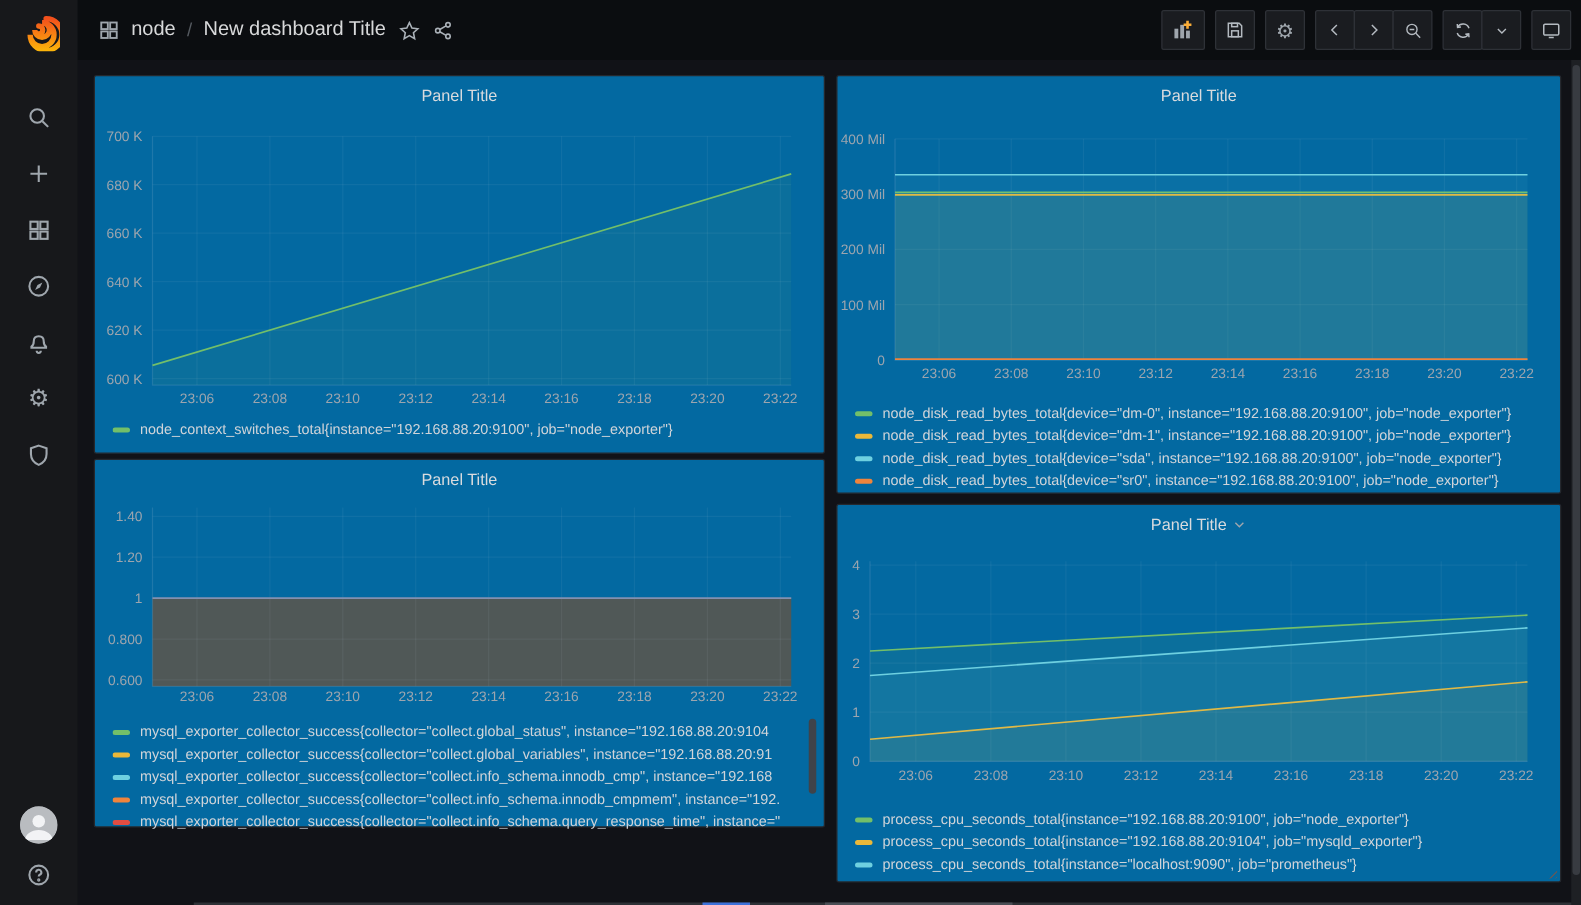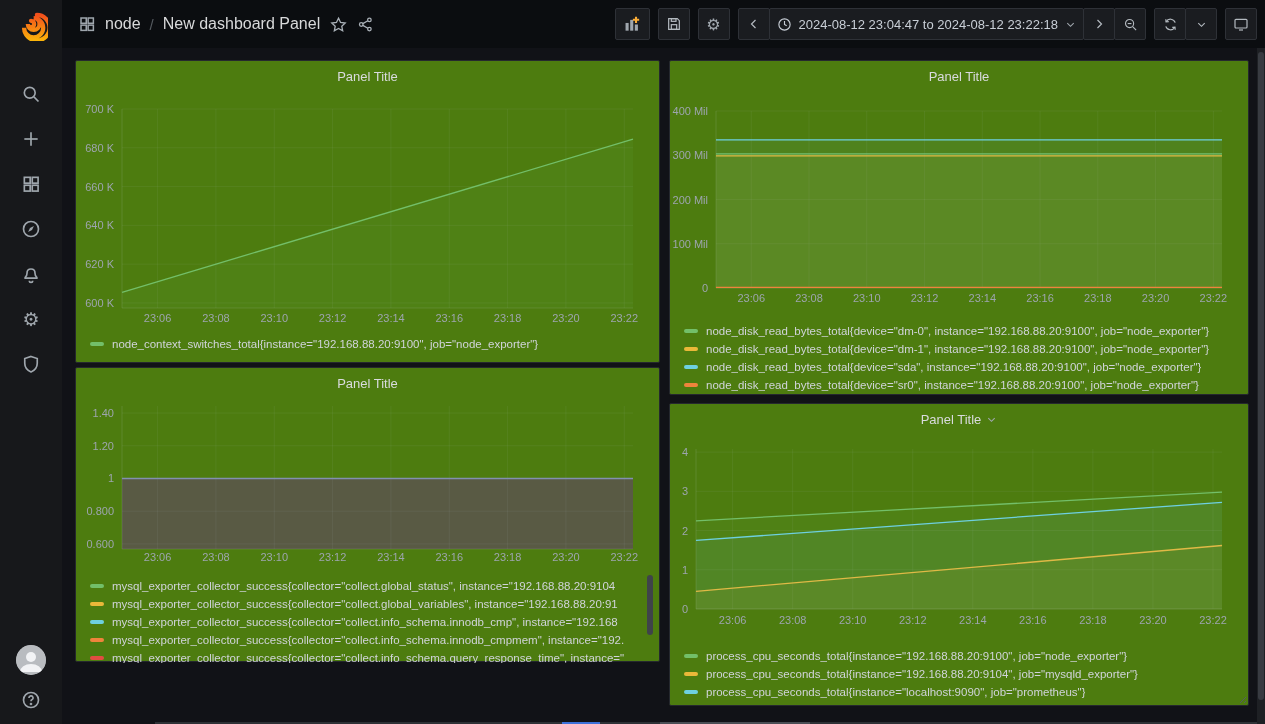--- a/index.html
+++ b/index.html
@@ -29,21 +29,21 @@
   .tb-right { margin-left:auto; display:flex; align-items:center; }
   .btn { height:32px; min-width:32px; background:#1a1c20; border:1px solid #2e3137; border-radius:2px;
          color:#b4bac0; display:flex; align-items:center; justify-content:center; cursor:pointer; padding:0 7px; }
   .btn + .btn { margin-left:-1px; }
   .grp { display:flex; margin-left:8px; }
   .time-btn { gap:7px; color:#c8ced6; font-size:13px; white-space:nowrap; }
   .caret { display:flex; color:#9fa6ad; }
 
   
   .dash { position:absolute; left:62px; top:48px; right:0; bottom:0; background:#111217; }
-  .panel { position:absolute; background:#4d7c0f; border:1px solid #25282e; border-radius:2px; }
+  .panel { position:absolute; background:#0369a1; border:1px solid #25282e; border-radius:2px; }
   .panel-head { height:30px; display:flex; align-items:center; justify-content:center; gap:5px; cursor:pointer; }
   .panel-title { color:#d9dbde; font-size:13px; font-weight:500; }
   .legend { position:relative; padding:4px 10px 0 14px; overflow:hidden; }
   .leg-row { display:flex; align-items:center; gap:8px; height:18px; white-space:nowrap; overflow:hidden; cursor:pointer; }
   .leg-swatch { flex:0 0 14px; width:14px; height:4px; border-radius:2px; }
   .leg-label { color:#d0d4d9; font-size:11.5px; overflow:hidden; white-space:nowrap; }
   .leg-thumb { position:absolute; right:6px; top:4px; width:6px; height:60px; background:#3f434a; border-radius:3px; cursor:pointer; }
   .resize-handle { position:absolute; right:2px; bottom:2px; width:9px; height:9px; cursor:nwse-resize;
      background:repeating-linear-gradient(135deg, transparent 0 2px, #565b63 2px 3px);
      clip-path:polygon(100% 0, 100% 100%, 0 100%); }
@@ -137,21 +137,21 @@
       <span class="crumb-icon">
         <svg width="18" height="18" viewBox="0 0 24 24" fill="none" stroke="currentColor" stroke-width="2">
             <rect x="4" y="4" width="7" height="7"></rect>
             <rect x="13.5" y="4" width="7" height="7"></rect>
             <rect x="4" y="13.5" width="7" height="7"></rect>
             <rect x="13.5" y="13.5" width="7" height="7"></rect>
           </svg>
       </span>
       <span class="crumb-txt">node</span>
       <span class="crumb-sep">/</span>
-      <span class="crumb-txt">New dashboard Panel</span>
+      <span class="crumb-txt">New dashboard Title</span>
     </div>
     <span class="tb-icon">
       <svg width="17" height="17" viewBox="0 0 24 24" fill="none" stroke="currentColor" stroke-width="1.8">
           <polygon points="12,3 14.9,9.1 21.5,9.9 16.6,14.4 17.9,21 12,17.7 6.1,21 7.4,14.4 2.5,9.9 9.1,9.1"></polygon>
         </svg>
     </span>
     <span class="tb-icon">
       <svg width="17" height="17" viewBox="0 0 24 24" fill="none" stroke="currentColor" stroke-width="1.8">
           <circle cx="17.5" cy="5.5" r="2.5"></circle>
           <circle cx="6" cy="12" r="2.5"></circle>
@@ -185,32 +185,20 @@
         <button class="btn">
             <span class="gear-glyph" style="font-size:16px;">⚙</span>
           </button>
       </div>
 
       <div class="grp">
         <button class="btn">
           <svg width="12" height="12" viewBox="0 0 24 24" fill="none" stroke="currentColor" stroke-width="2.4">
               <polyline points="15,4 7,12 15,20"></polyline>
             </svg>
-        </button>
-        <button class="btn time-btn">
-          <svg width="15" height="15" viewBox="0 0 24 24" fill="none" stroke="currentColor" stroke-width="1.8">
-              <circle cx="12" cy="12" r="9"></circle>
-              <polyline points="12,6.5 12,12 15.5,14"></polyline>
-            </svg>
-          <span>2024-08-12 23:04:47 to 2024-08-12 23:22:18</span>
-          <span class="caret">
-            <svg width="11" height="11" viewBox="0 0 24 24" fill="none" stroke="currentColor" stroke-width="2.4">
-                <polyline points="5,9 12,16 19,9"></polyline>
-              </svg>
-          </span>
         </button>
         <button class="btn">
           <svg width="12" height="12" viewBox="0 0 24 24" fill="none" stroke="currentColor" stroke-width="2.4">
               <polyline points="9,4 17,12 9,20"></polyline>
             </svg>
         </button>
         <button class="btn">
           <svg width="15" height="15" viewBox="0 0 24 24" fill="none" stroke="currentColor" stroke-width="1.8">
               <circle cx="10.5" cy="10.5" r="6.5"></circle>
               <line x1="15.5" y1="15.5" x2="21" y2="21"></line>

